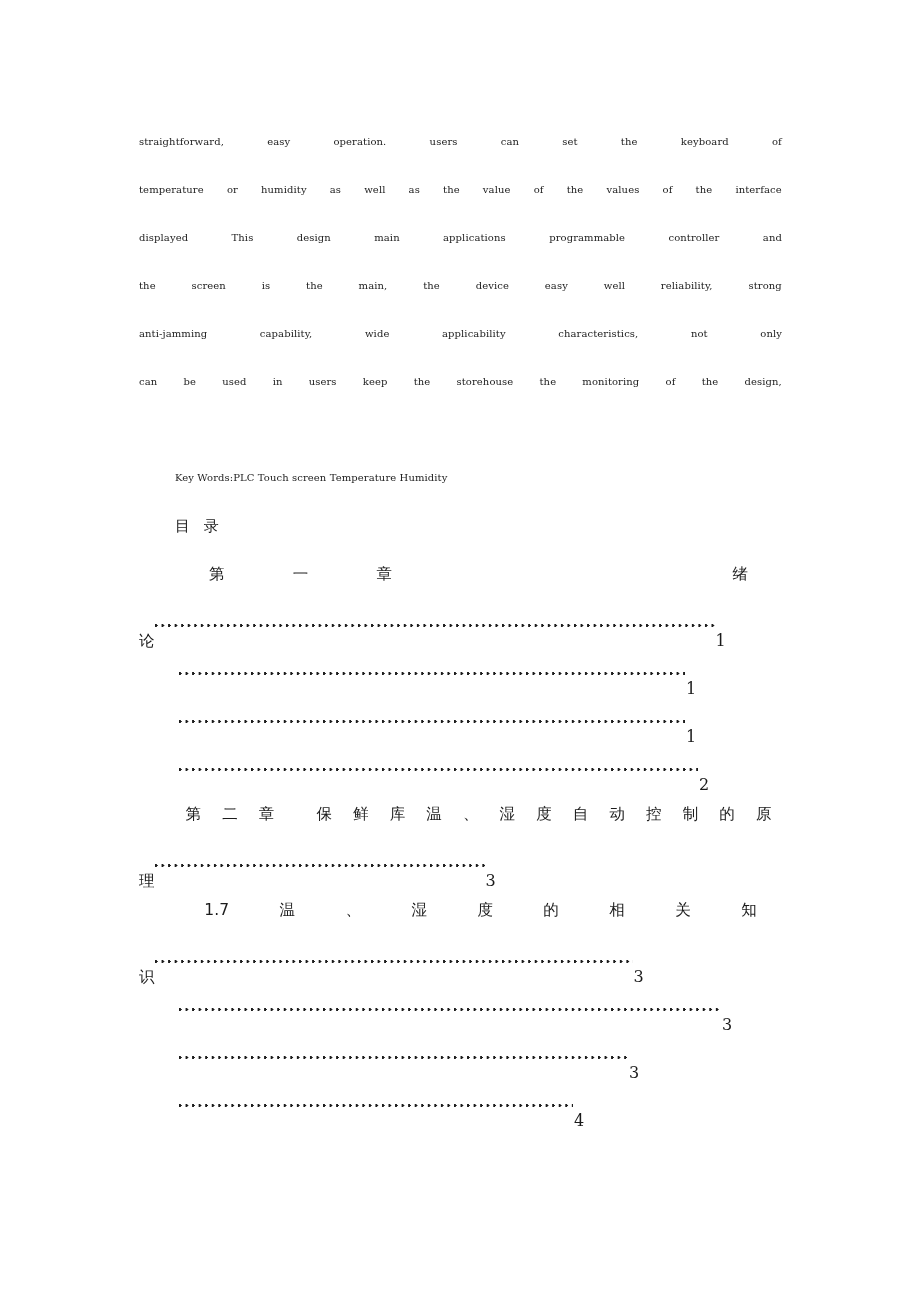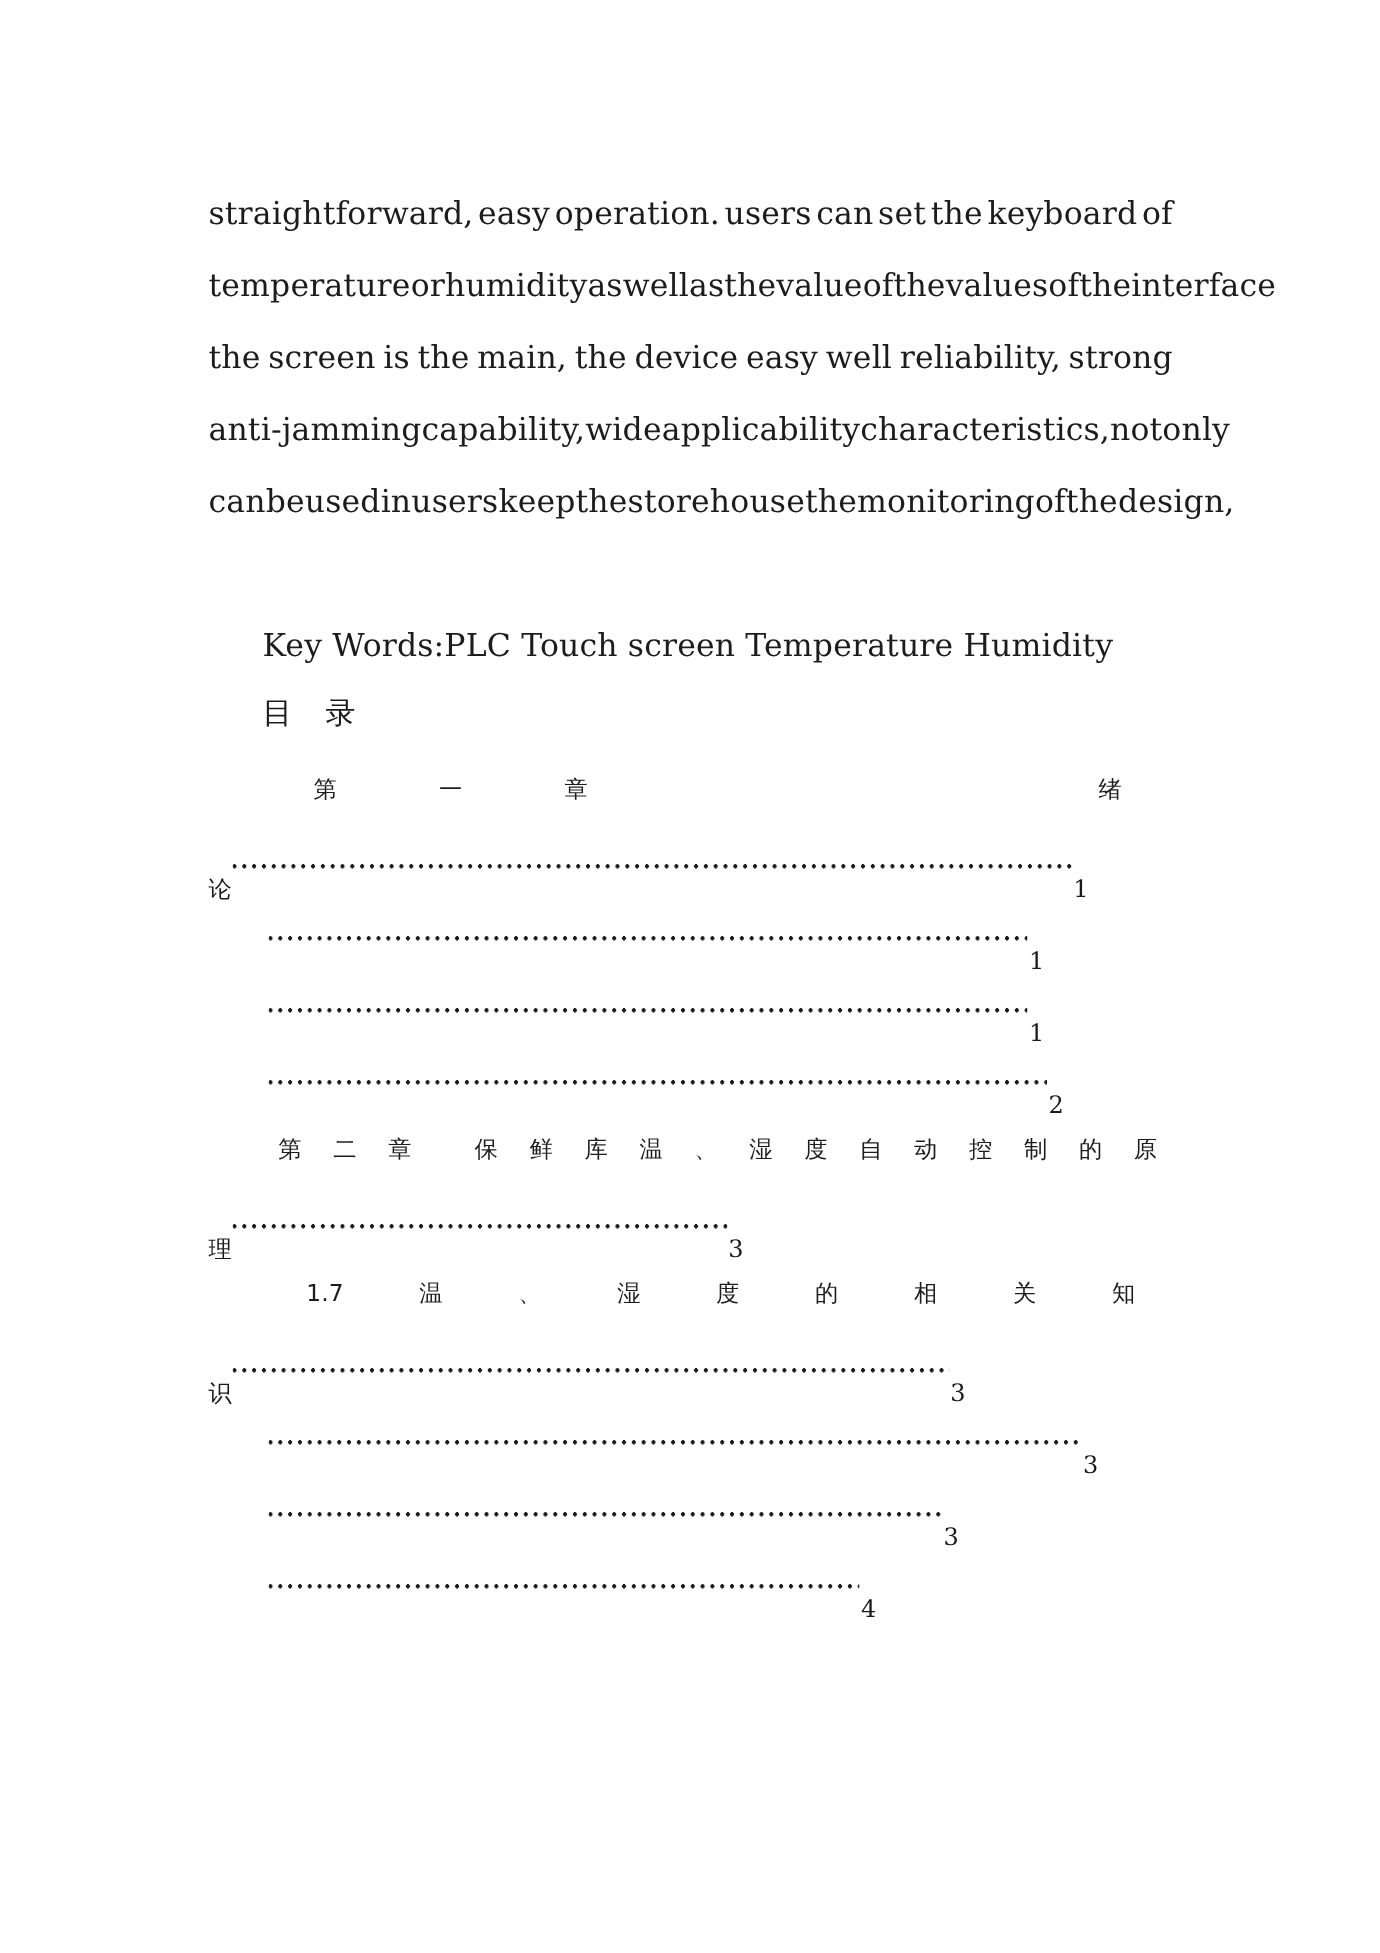--- a/index.html
+++ b/index.html
@@ -29,21 +29,21 @@
   .body-block {
     position: absolute;
     left: 139px;
     top: 118px;
     width: 643px;
   }
 
   .line {
     height: 48px;
     line-height: 48px;
-    font-size: 21px;
+    font-size: 10px;
     white-space: nowrap;
     letter-spacing: 0.1px;
     color: #1c1c1c;
   }
 
   
   .just {
     display: flex;
     justify-content: space-between;
     width: 643px;
@@ -59,22 +59,22 @@
     padding-left: 36px;
   }
 
   .cn {
     font-family: "DejaVu Sans", "Liberation Sans", sans-serif;
     font-size: 15.5px;
   }
 
   .mulu {
     padding-left: 36px;
-    font-family: Liberation Mono, monospace;
-    font-size: 20px;
+    font-family: Liberation Serif, serif;
+    font-size: 15px;
     letter-spacing: 5px;
   }
 
   
   .cn-just {
     display: flex;
     width: 643px;
     font-family: "DejaVu Sans", "Liberation Sans", sans-serif;
     font-size: 15.5px;
   }
@@ -154,20 +154,30 @@
       <span>the</span>
       <span>value</span>
       <span>of</span>
       <span>the</span>
       <span>values</span>
       <span>of</span>
       <span>the</span>
       <span>interface</span>
     </div>
 
+    <div class="line just">
+      <span>displayed</span>
+      <span>This</span>
+      <span>design</span>
+      <span>main</span>
+      <span>applications</span>
+      <span>programmable</span>
+      <span>controller</span>
+      <span>and</span>
+    </div>
 
     <div class="line just">
       <span>the</span>
       <span>screen</span>
       <span>is</span>
       <span>the</span>
       <span>main,</span>
       <span>the</span>
       <span>device</span>
       <span>easy</span>

